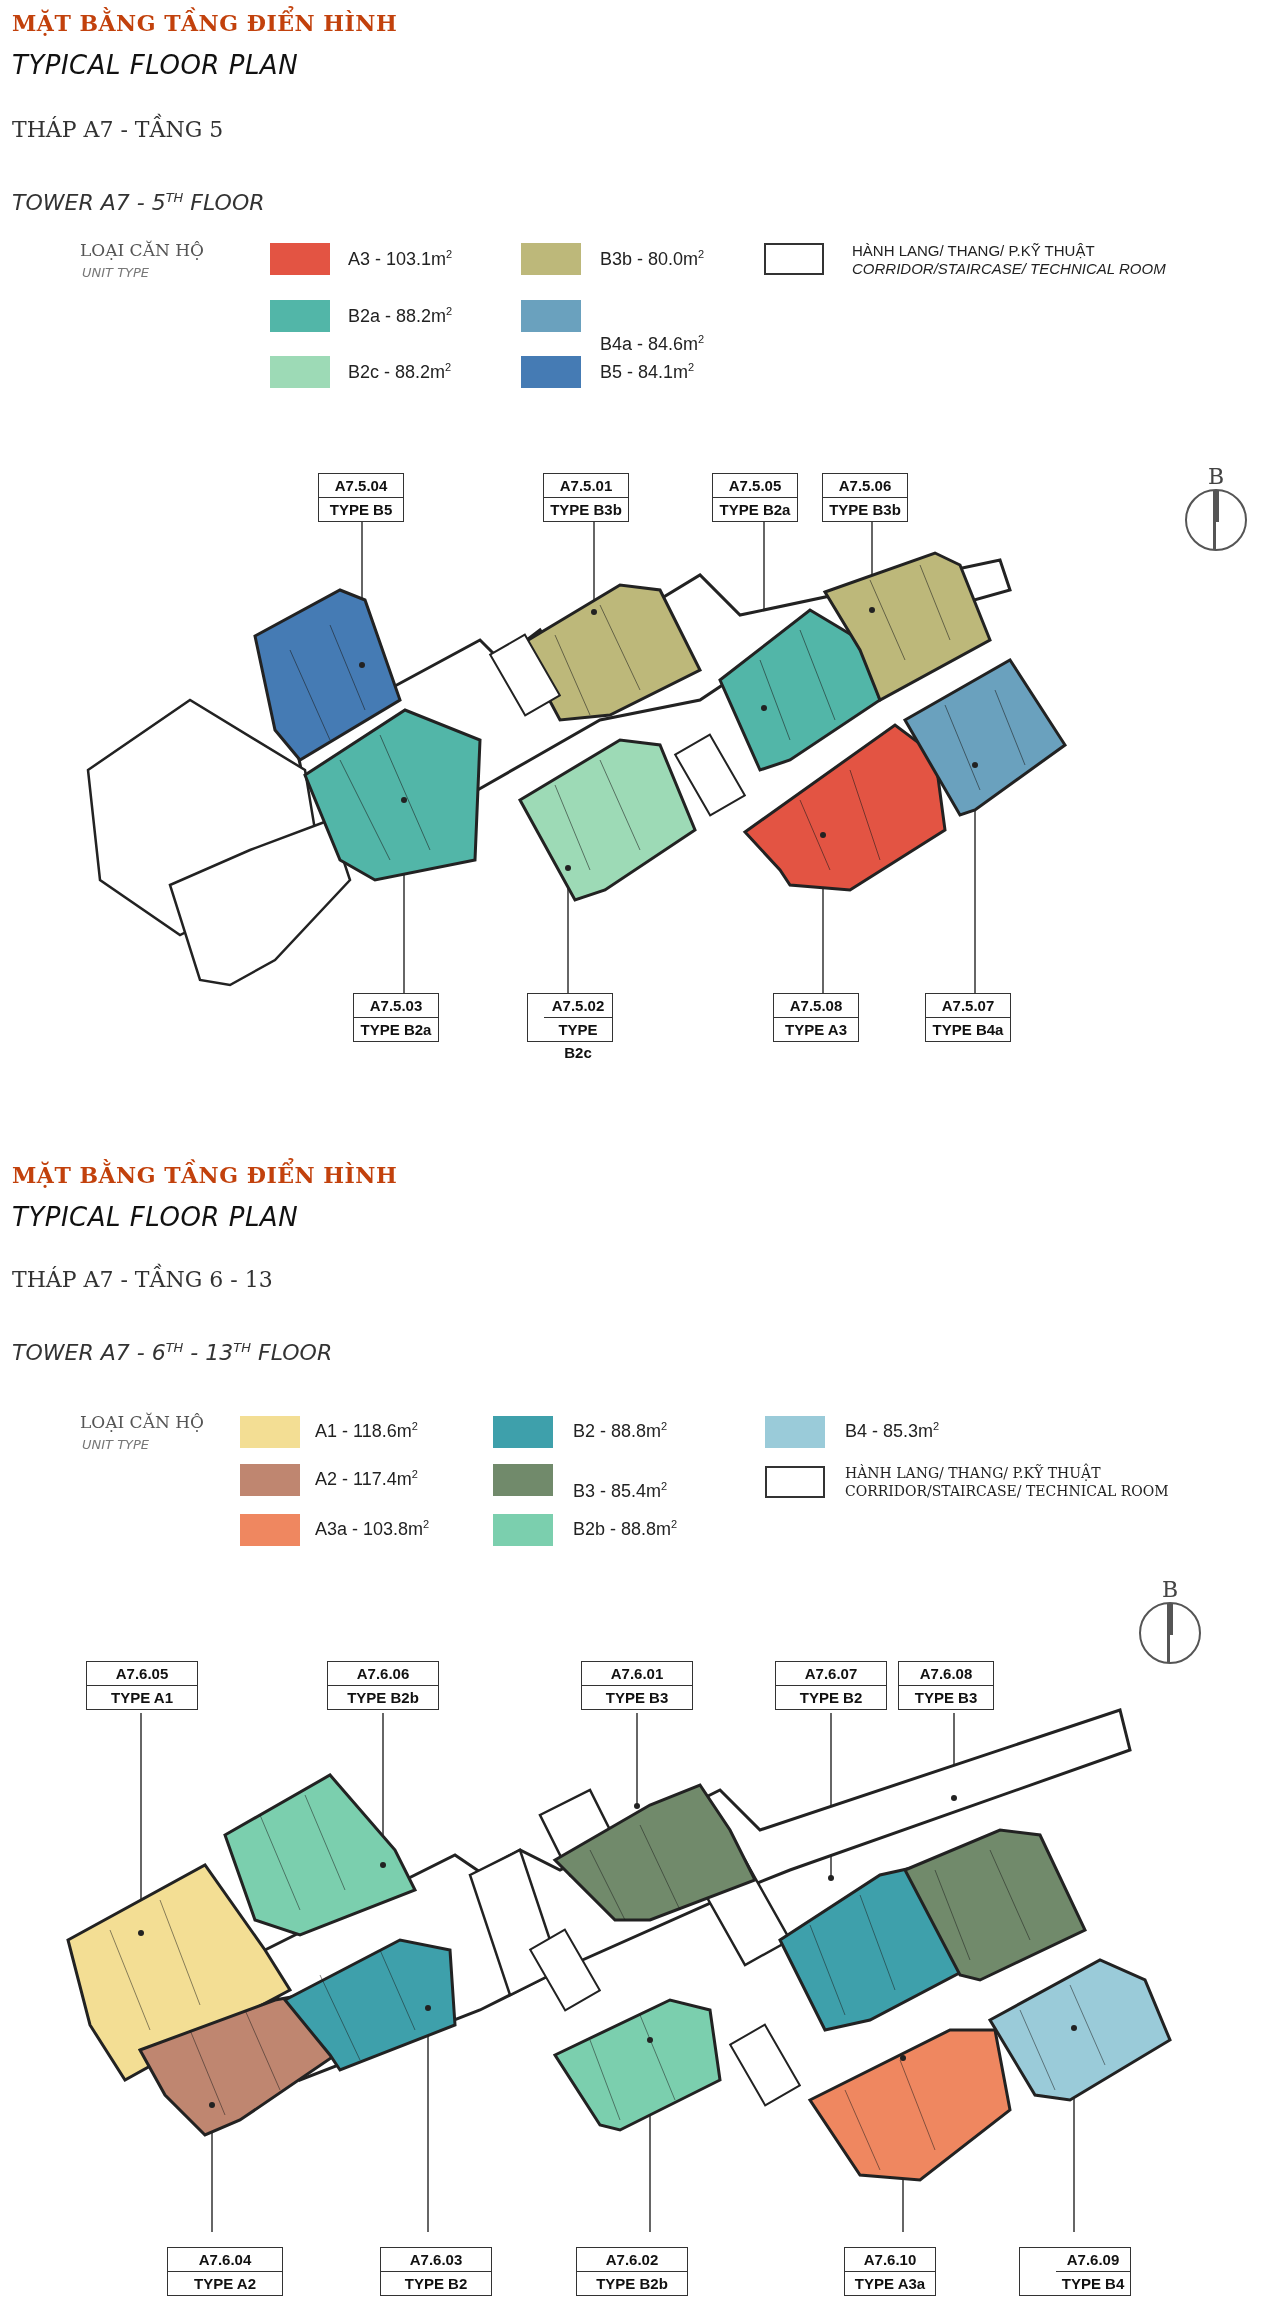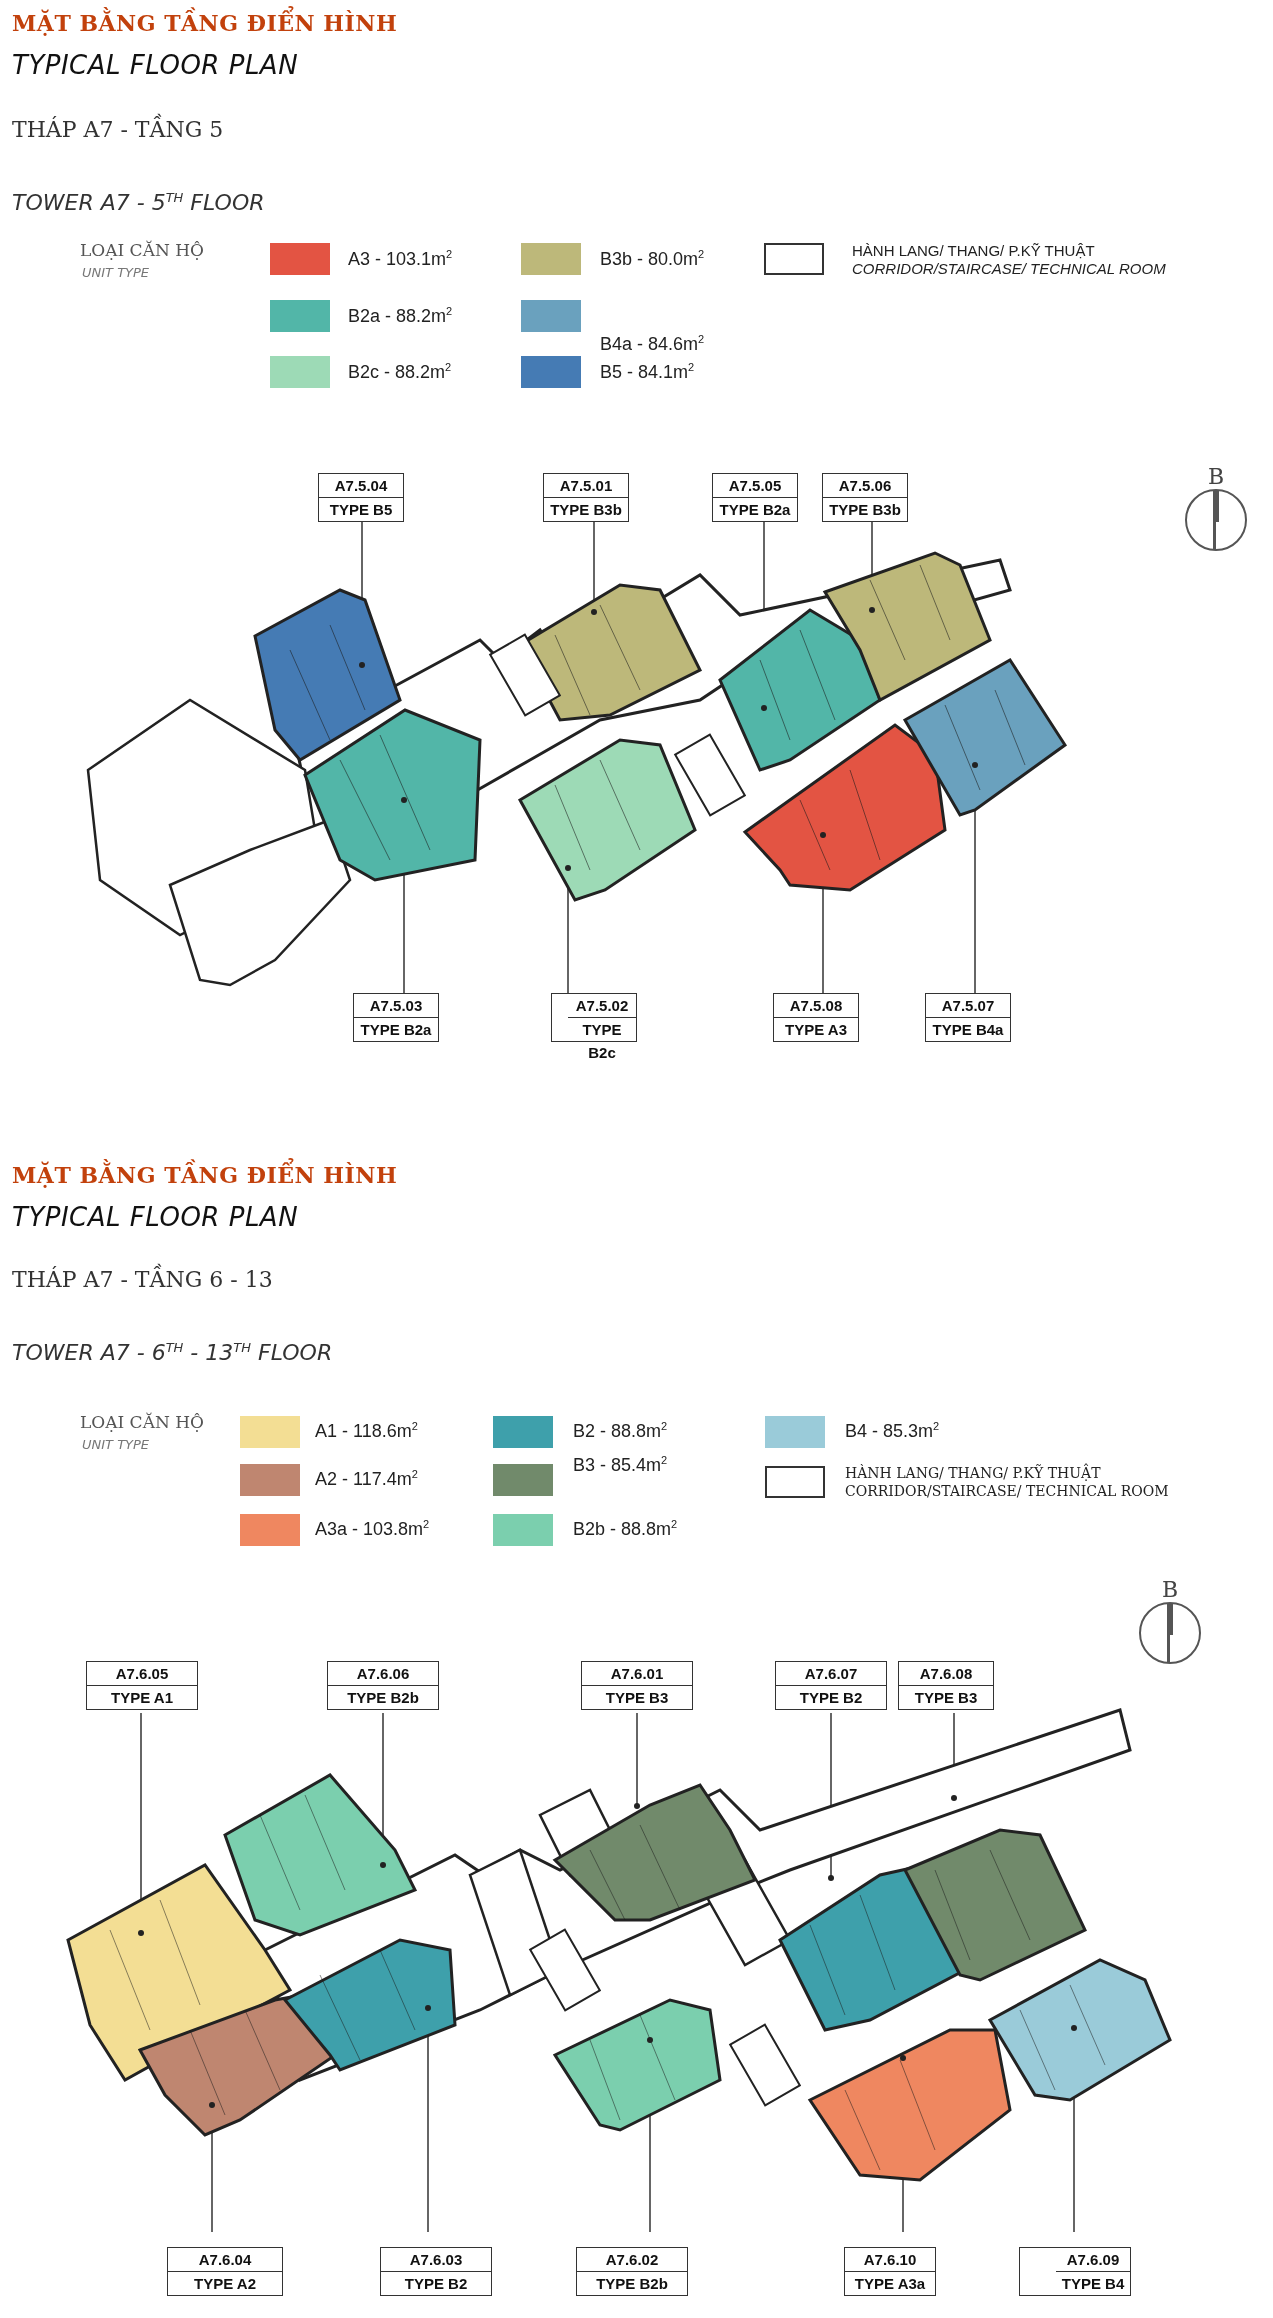--- a/index.html
+++ b/index.html
@@ -151,21 +151,21 @@
     </div>
   <div class="callout" style="left:822px;top:473px;">
       <div>A7.5.06</div>
       <div>TYPE B3b</div>
     </div>
 
   <div class="callout" style="left:353px;top:993px;">
       <div>A7.5.03</div>
       <div>TYPE B2a</div>
     </div>
-  <div class="callout" style="left:551px;top:993px;padding-left:16px;">
+  <div class="callout" style="left:527px;top:993px;padding-left:16px;">
       <div>A7.5.02</div>
       <div>TYPE B2c</div>
     </div>
   <div class="callout" style="left:773px;top:993px;">
       <div>A7.5.08</div>
       <div>TYPE A3</div>
     </div>
   <div class="callout" style="left:925px;top:993px;">
       <div>A7.5.07</div>
       <div>TYPE B4a</div>
@@ -184,21 +184,21 @@
   <div class="swatch" style="left:240px;top:266px;background:#f3de94;"></div>
   <div class="legend-label" style="left:315px;top:270px;"><span>A1 - 118.6m</span><sup>2</sup></div>
   <div class="swatch" style="left:240px;top:314px;background:#bf8670;"></div>
   <div class="legend-label" style="left:315px;top:318px;"><span>A2 - 117.4m</span><sup>2</sup></div>
   <div class="swatch" style="left:240px;top:364px;background:#ef8760;"></div>
   <div class="legend-label" style="left:315px;top:368px;"><span>A3a - 103.8m</span><sup>2</sup></div>
 
   <div class="swatch" style="left:493px;top:266px;background:#3ea0ab;"></div>
   <div class="legend-label" style="left:573px;top:270px;"><span>B2 - 88.8m</span><sup>2</sup></div>
   <div class="swatch" style="left:493px;top:314px;background:#718a6b;"></div>
-  <div class="legend-label" style="left:573px;top:304px;"><span>B3 - 85.4m</span><sup>2</sup></div>
+  <div class="legend-label" style="left:573px;top:330px;"><span>B3 - 85.4m</span><sup>2</sup></div>
   <div class="swatch" style="left:493px;top:364px;background:#7bcfae;"></div>
   <div class="legend-label" style="left:573px;top:368px;"><span>B2b - 88.8m</span><sup>2</sup></div>
 
   <div class="swatch" style="left:765px;top:266px;background:#9acbd9;"></div>
   <div class="legend-label" style="left:845px;top:270px;"><span>B4 - 85.3m</span><sup>2</sup></div>
   <div class="swatch outline" style="left:765px;top:316px;"></div>
   <div class="legend-label-sm" style="left:845px;top:314px;font-family:'DejaVu Serif', serif;font-size:14px;">
       <div>HÀNH LANG/ THANG/ P.KỸ THUẬT</div>
       <div>CORRIDOR/STAIRCASE/ TECHNICAL ROOM</div>
     </div>

